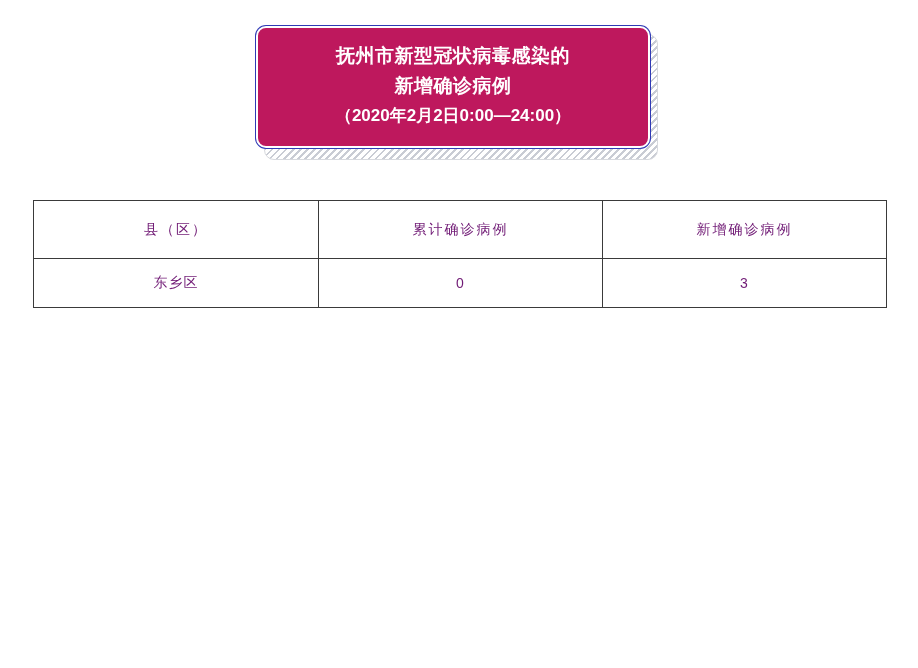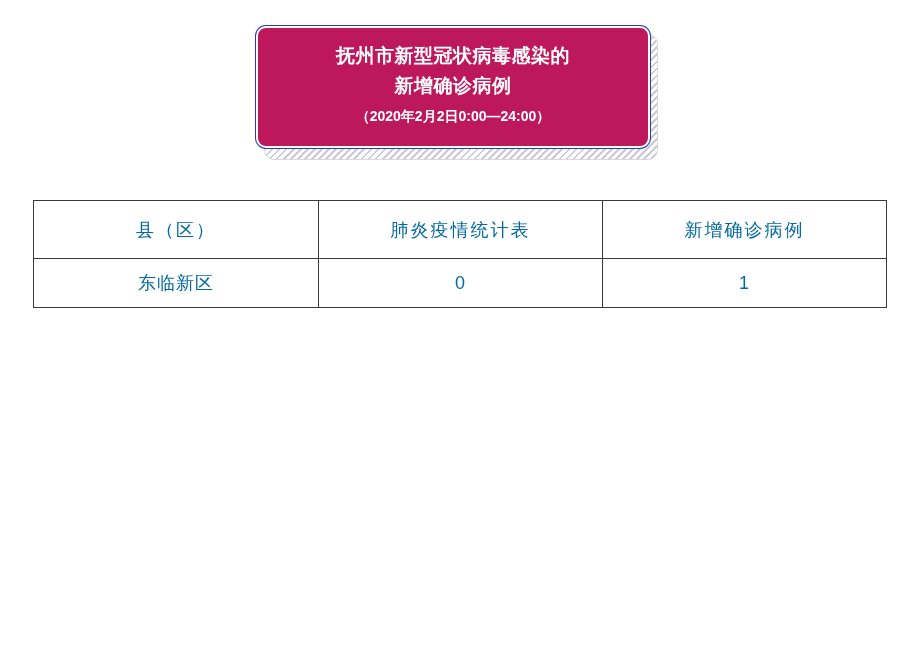--- a/index.html
+++ b/index.html
@@ -61,43 +61,43 @@
   .banner-line {
     color: #ffffff;
     font-weight: bold;
     font-size: 19px;
     line-height: 30px;
     letter-spacing: 0.5px;
     white-space: nowrap;
     text-align: center;
   }
   .banner-line.date {
-    font-size: 14px;
+    font-size: 17px;
     letter-spacing: 0px;
   }
 
   
   .table-wrap {
     position: absolute;
     left: 33px;
     top: 200px;
     width: 853px;
   }
   table.stats {
     border-collapse: collapse;
     width: 853px;
     table-layout: fixed;
   }
   table.stats td {
     border: 1px solid #3a3a3a;
     height: 48px;
     text-align: center;
     vertical-align: middle;
-    font-size: 18px;
-    color: #0369a1;
+    font-size: 14px;
+    color: #701a75;
     letter-spacing: 1px;
     padding: 0;
   }
   table.stats tr.header td {
     height: 57px;
     letter-spacing: 2px;
   }
   table.stats tr.total td {
     letter-spacing: 3px;
   }
@@ -120,25 +120,25 @@
 <div class="table-wrap">
   <table class="stats">
     <colgroup>
       <col class="c1">
         <col class="c2">
         <col class="c3">
     </colgroup>
     <tbody>
       <tr class="header">
         <td>县（区）</td>
-        <td>肺炎疫情统计表</td>
+        <td>累计确诊病例</td>
         <td>新增确诊病例</td>
       </tr>
 
       <tr>
-        <td>东临新区</td>
+        <td>东乡区</td>
         <td>0</td>
-        <td>1</td>
+        <td>3</td>
       </tr>
 
     </tbody>
   </table>
 </div>
 
 </body></html>

